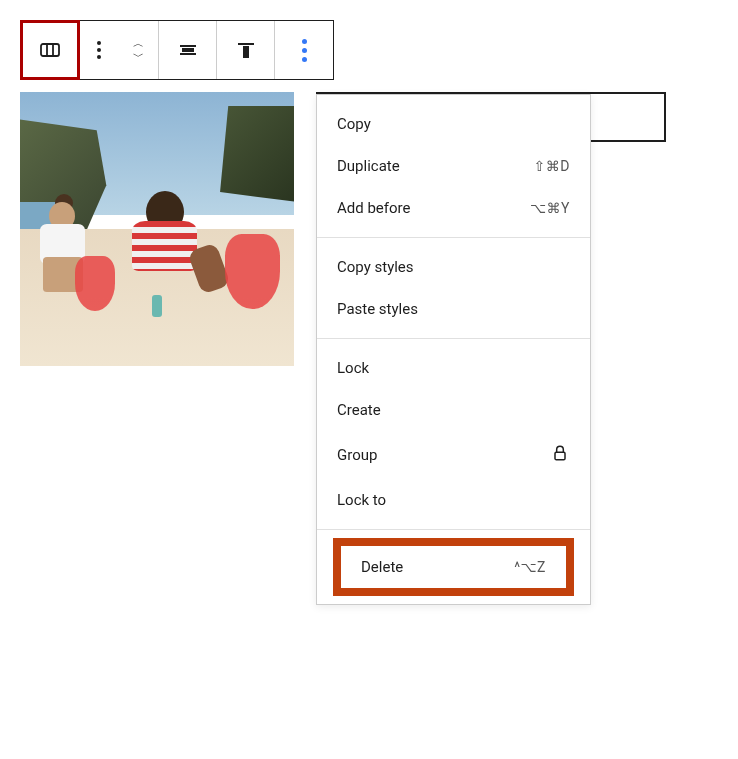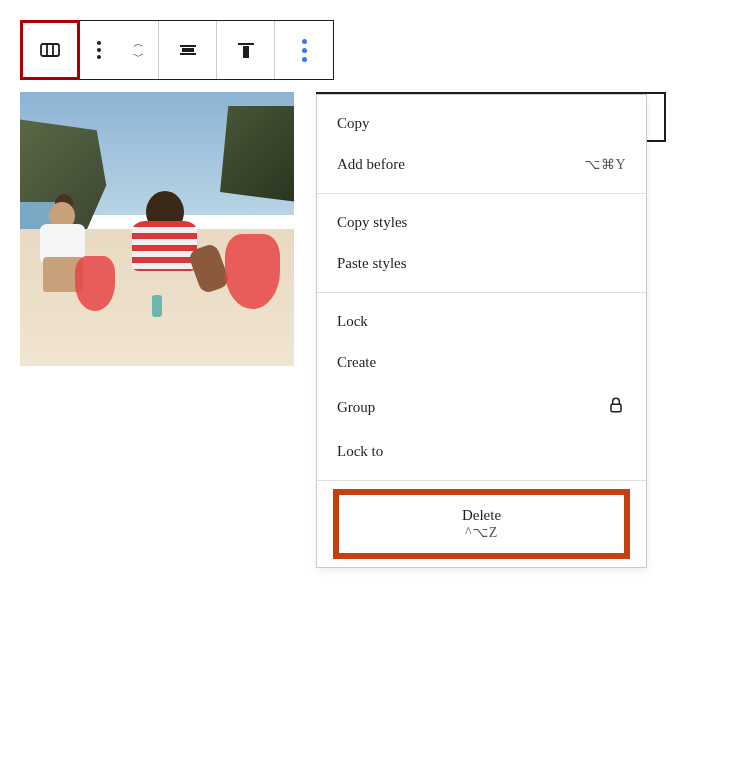--- a/index.html
+++ b/index.html
@@ -231,46 +231,44 @@
       left: 0;
       width: 350px;
       height: 50px;
       border: 2px solid #1e1e1e;
       background: #fff;
     }
     .dropdown-menu {
       position: absolute;
       top: 2px;
       left: 0;
-      width: 331px;
+      width: 275px;
       background: #fff;
       border: 1px solid #ccc;
       box-shadow: 0 2px 8px rgba(0,0,0,0.08);
-      font-family: Liberation Serif, serif;
     }
     .menu-section {
       border-bottom: 1px solid #e0e0e0;
       padding: 8px 0;
     }
     .menu-section:last-child {
       border-bottom: none;
     }
     .menu-item {
       display: flex;
       align-items: center;
       justify-content: space-between;
       padding: 12px 20px;
       cursor: pointer;
       font-size: 15px;
       color: #1e1e1e;
     }
     .menu-item.highlighted {
-      border: 6px solid #c2410c;
+      border: 8px solid #c2410c;
       margin: 0 16px;
-      flex-direction: column;
     }
     .menu-shortcut {
       color: #555;
       font-size: 14px;
       letter-spacing: 0.5px;
     }
     .menu-right-icon {
       color: #1e1e1e;
     }
     .menu-right-icon svg {
@@ -379,20 +377,24 @@
   <div class="menu-container">
     <div class="input-box"></div>
     <div class="dropdown-menu">
 
       <div class="menu-section">
         <div class="menu-item">
           <span>Copy</span>
           <span class="menu-shortcut"></span>
         </div>
         <div class="menu-item">
+          <span>Duplicate</span>
+          <span class="menu-shortcut">⇧⌘D</span>
+        </div>
+        <div class="menu-item">
           <span>Add before</span>
           <span class="menu-shortcut">⌥⌘Y</span>
         </div>
       </div>
 
       <div class="menu-section">
         <div class="menu-item">
           <span>Copy styles</span>
         </div>
         <div class="menu-item">

